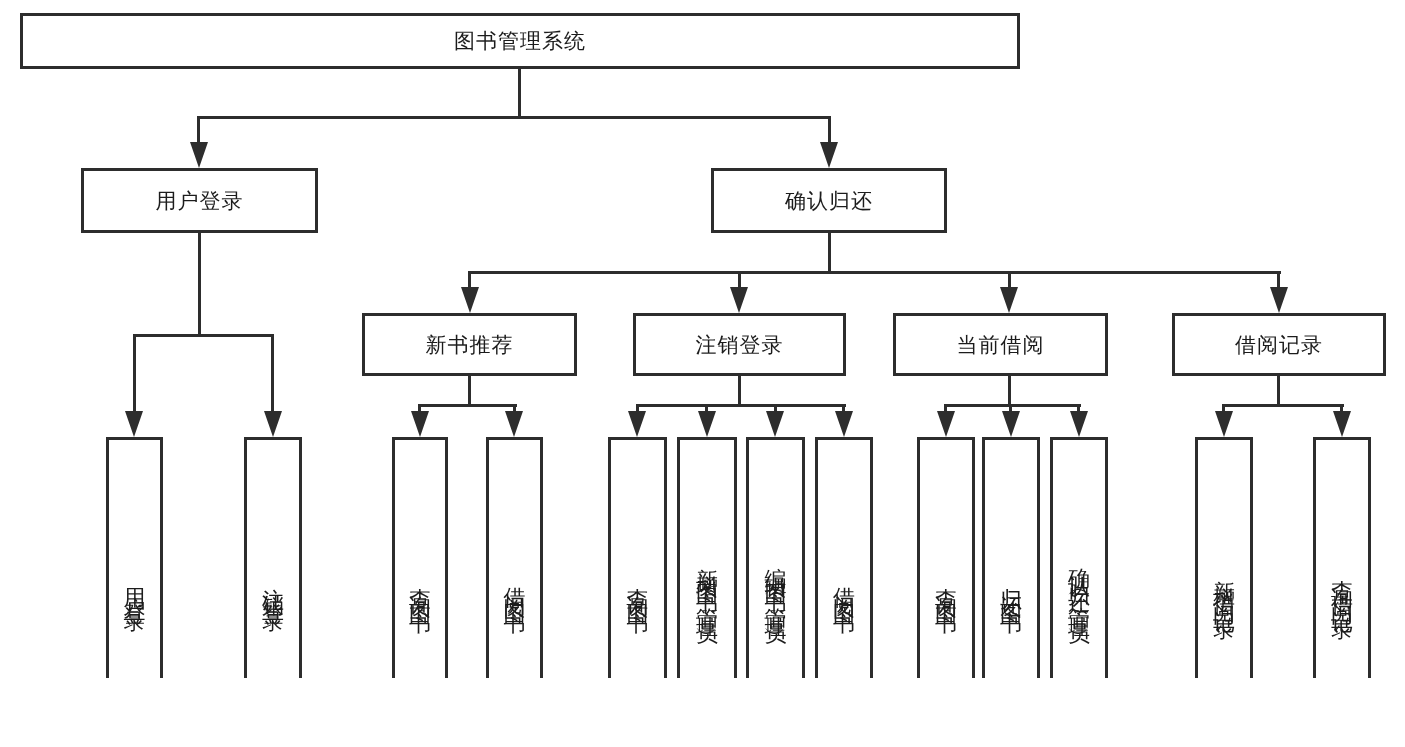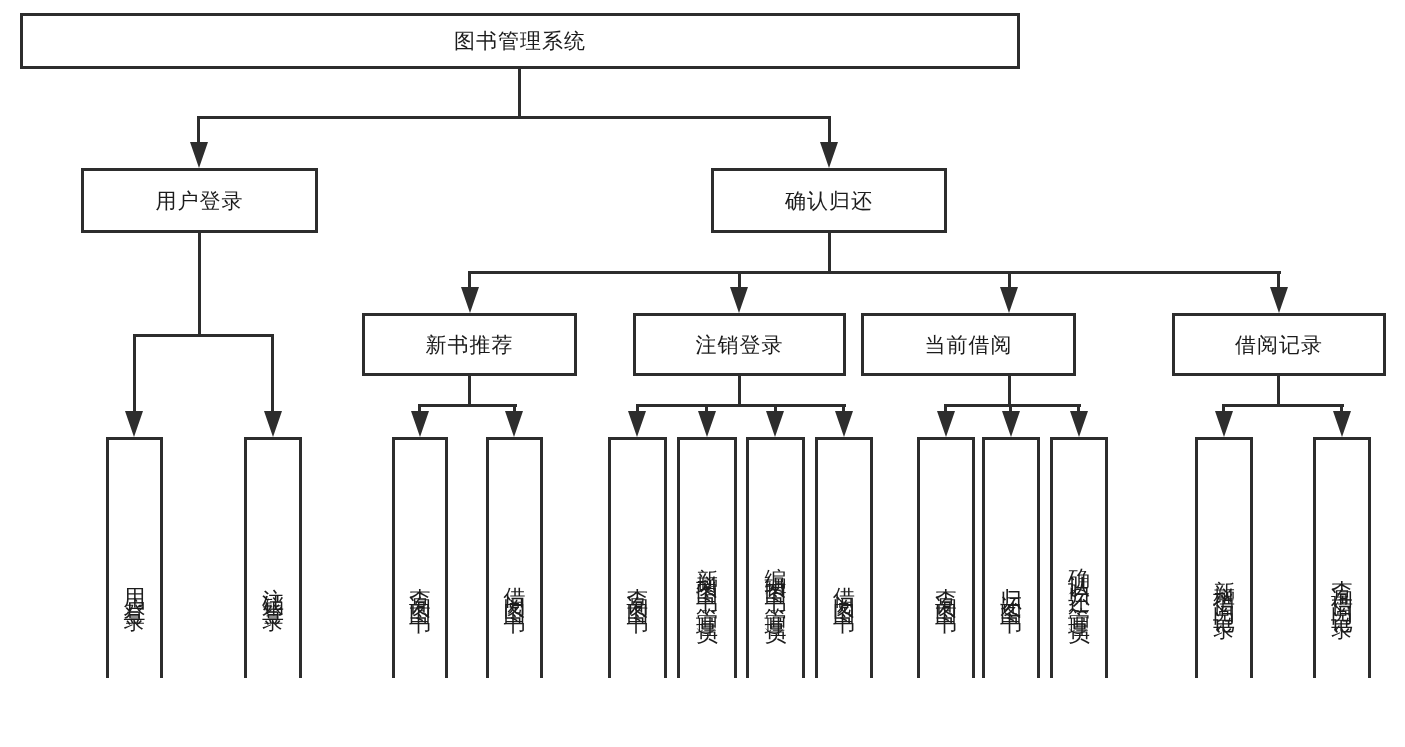--- a/index.html
+++ b/index.html
@@ -57,21 +57,21 @@
 
 <div class="canvas">
 
   <div class="node hnode" style="left:20px;top:13px;width:1000px;height:56px">图书管理系统</div>
 
   <div class="node hnode" style="left:81px;top:168px;width:237px;height:65px">用户登录</div>
   <div class="node hnode" style="left:711px;top:168px;width:236px;height:65px">确认归还</div>
 
   <div class="node hnode" style="left:362px;top:313px;width:215px;height:63px">新书推荐</div>
   <div class="node hnode" style="left:633px;top:313px;width:213px;height:63px">注销登录</div>
-  <div class="node hnode" style="left:861px;top:313px;width:215px;height:63px">当前借阅</div>
+  <div class="node hnode" style="left:893px;top:313px;width:215px;height:63px">当前借阅</div>
   <div class="node hnode" style="left:1172px;top:313px;width:214px;height:63px">借阅记录</div>
 
   <div class="node vnode" style="left:106px;top:437px;width:57px;height:298px">用户登录</div>
   <div class="node vnode" style="left:244px;top:437px;width:58px;height:298px">注销登录</div>
 
   <div class="node vnode" style="left:392px;top:437px;width:56px;height:298px">查询图书</div>
   <div class="node vnode" style="left:486px;top:437px;width:57px;height:298px">借阅图书</div>
 
   <div class="node vnode" style="left:608px;top:437px;width:59px;height:298px">查询图书</div>
   <div class="node vnode" style="left:677px;top:437px;width:60px;height:298px">新增图书（管理员）</div>

